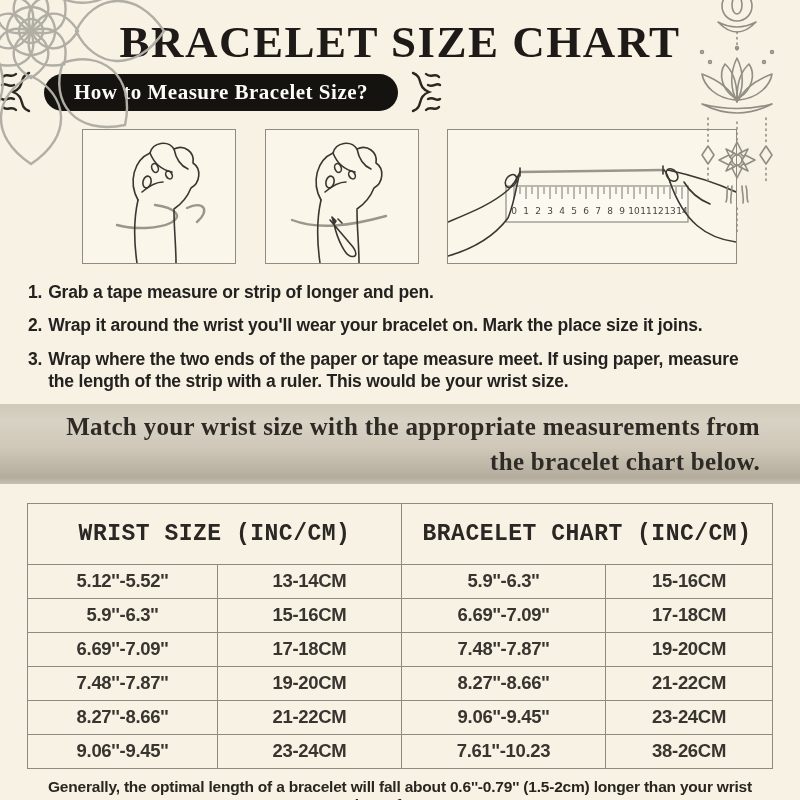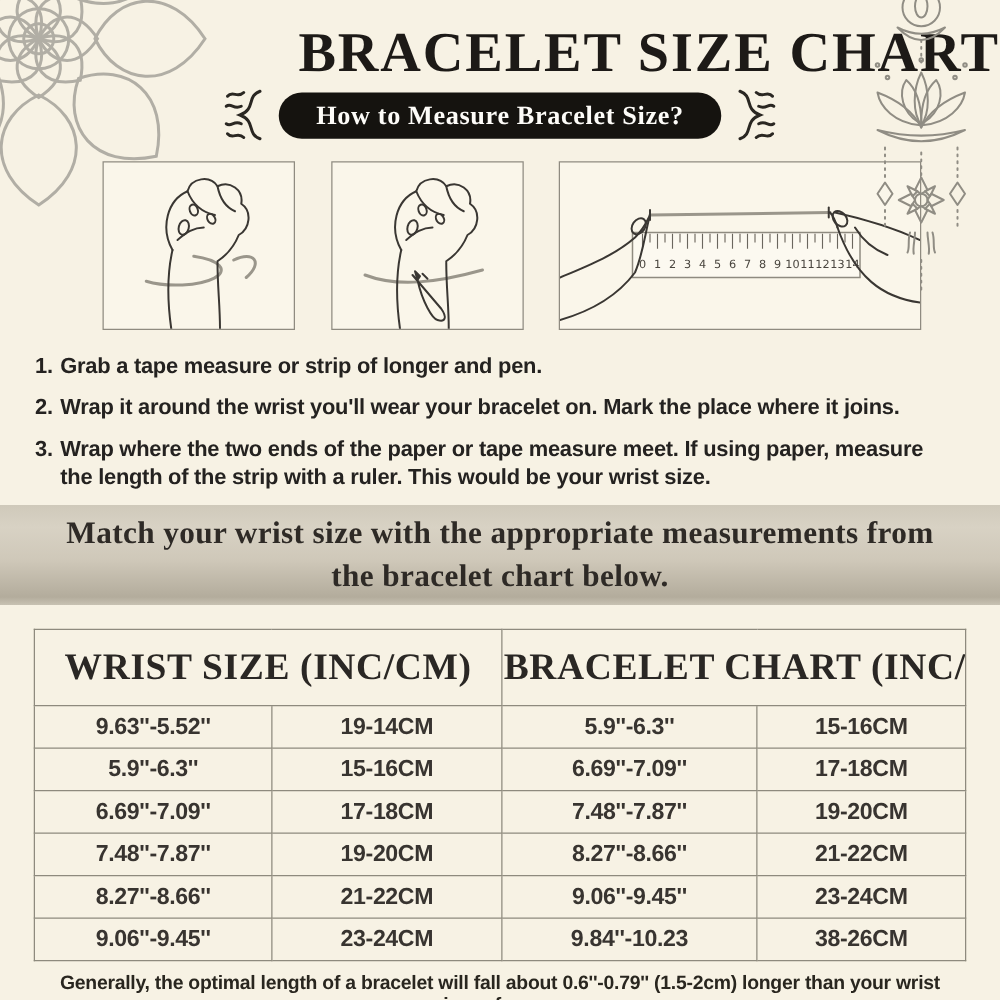--- a/index.html
+++ b/index.html
@@ -9,27 +9,27 @@
     font-family:"Liberation Sans",sans-serif;
     color:#2b2825;
   }
   
   .deco{position:absolute;pointer-events:none;}
   #mandala{left:-74px;top:-74px;}
   #lotus{right:8px;top:0;}
   
   .title{
     margin:16px 0 2px;
-    text-align:right;
+    text-align:center;
     font-family:"Liberation Serif",serif;
     font-weight:700;font-size:45px;letter-spacing:1.5px;
     color:#1d1a17;
   }
   
-  .pill-row{display:flex;align-items:center;justify-content:center;gap:12px;margin-top:2px;}
+  .pill-row{display:flex;align-items:center;gap:12px;margin-top:2px;}
   .pill{
     background:#15130f;color:#fdfcf8;
     font-family:"Liberation Serif",serif;font-weight:700;font-size:21px;
     padding:6px 30px;border-radius:24px;letter-spacing:0.5px;
   }
   .squiggle-right{transform:scaleX(-1);}
   
   .boxes{
     display:flex;justify-content:space-between;
     padding:0 63px 0 82px;margin-top:15px;
@@ -43,38 +43,38 @@
   .b-wide{width:290px;}
   
   .instructions{margin:17px 30px 0 28px;max-width:740px;}
   .ins-item{display:flex;margin-bottom:11px;font-size:17.5px;font-weight:600;letter-spacing:-0.2px;line-height:1.28;color:#242220;}
   .ins-num{flex:0 0 auto;margin-right:6px;}
   .ins-text{flex:1;}
   
   .banner{
     height:80px;width:100%;
     background:linear-gradient(to bottom,#cfc9ba 0%,#d8d2c4 22%,#cfc8b9 55%,#b3ac9c 92%,#c8c2b3 100%);
-    display:flex;align-items:center;justify-content:center;text-align:center;
+    display:flex;align-items:center;justify-content:center;text-align:right;
   }
   .banner-text{
     font-family:"Liberation Serif",serif;font-weight:600;font-size:25px;
     color:#2e2a26;line-height:1.4;max-width:720px;letter-spacing:0.3px;
   }
   
   table.size{
     width:746px;margin:19px auto 0;
     border-collapse:collapse;table-layout:fixed;
   }
   table.size th,table.size td{
     border:1px solid #8e8a7e;text-align:center;vertical-align:middle;
     overflow:hidden;white-space:nowrap;
   }
   table.size th{
     height:58px;
-    font-family:Liberation Serif, serif;font-weight:700;font-size:30px;
+    font-family:Liberation Mono, monospace;font-weight:700;font-size:23px;
     letter-spacing:0.5px;color:#2a2724;margin-top:20px;
   }
   table.size td{
     height:31px;
     font-size:18.5px;font-weight:700;letter-spacing:-0.3px;color:#383430;
   }
   col.c1{width:25.5%;} col.c2{width:24.7%;} col.c3{width:27.4%;} col.c4{width:22.4%;}
   
   .footer-note{
     margin-top:9px;text-align:center;
@@ -298,21 +298,21 @@
   </div>
 </div>
 
 <div class="instructions">
     <div class="ins-item">
       <span class="ins-num">1.</span>
       <span class="ins-text">Grab a tape measure or strip of longer and pen.</span>
     </div>
     <div class="ins-item">
       <span class="ins-num">2.</span>
-      <span class="ins-text">Wrap it around the wrist you'll wear your bracelet on. Mark the place where it joins.</span>
+      <span class="ins-text">Wrap it around the wrist you'll wear your bracelet on. Mark the place size it joins.</span>
     </div>
     <div class="ins-item">
       <span class="ins-num">3.</span>
       <span class="ins-text">Wrap where the two ends of the paper or tape measure meet. If using paper, measure the length of the strip with a ruler. This would be your wrist size.</span>
     </div>
   </div>
 
 <div class="banner">
   <div class="banner-text">Match your wrist size with the appropriate measurements from the bracelet chart below.</div>
 </div>
@@ -325,22 +325,22 @@
       <col class="c4">
     </colgroup>
   <thead>
     <tr>
       <th colspan="2">WRIST SIZE (INC/CM)</th>
       <th colspan="2">BRACELET CHART (INC/CM)</th>
     </tr>
   </thead>
   <tbody>
       <tr>
-        <td>9.63''-5.52''</td>
-        <td>19-14CM</td>
+        <td>5.12''-5.52''</td>
+        <td>13-14CM</td>
         <td>5.9''-6.3''</td>
         <td>15-16CM</td>
       </tr>
       <tr>
         <td>5.9''-6.3''</td>
         <td>15-16CM</td>
         <td>6.69''-7.09''</td>
         <td>17-18CM</td>
       </tr>
       <tr>
@@ -357,19 +357,19 @@
       </tr>
       <tr>
         <td>8.27''-8.66''</td>
         <td>21-22CM</td>
         <td>9.06''-9.45''</td>
         <td>23-24CM</td>
       </tr>
       <tr>
         <td>9.06''-9.45''</td>
         <td>23-24CM</td>
-        <td>9.84''-10.23</td>
+        <td>7.61''-10.23</td>
         <td>38-26CM</td>
       </tr>
     </tbody>
 </table>
 
 <div class="footer-note">Generally, the optimal length of a bracelet will fall about 0.6''-0.79'' (1.5-2cm) longer than your wrist circumference.</div>
 
 </body></html>

